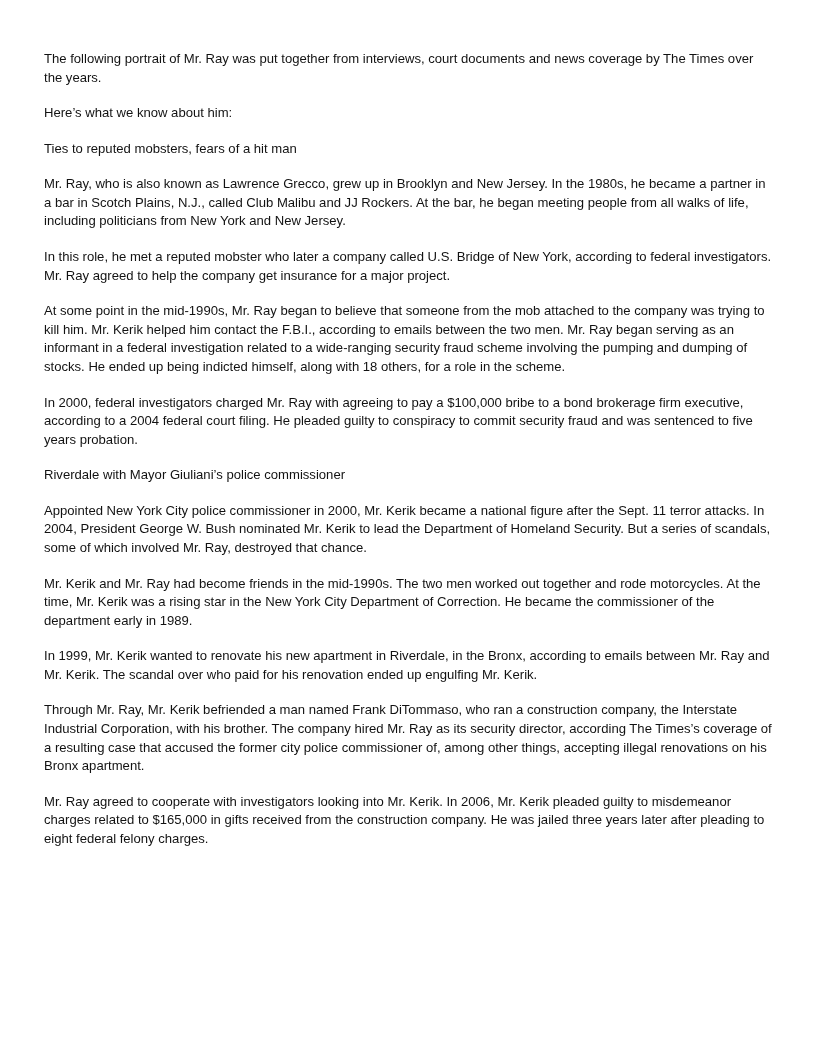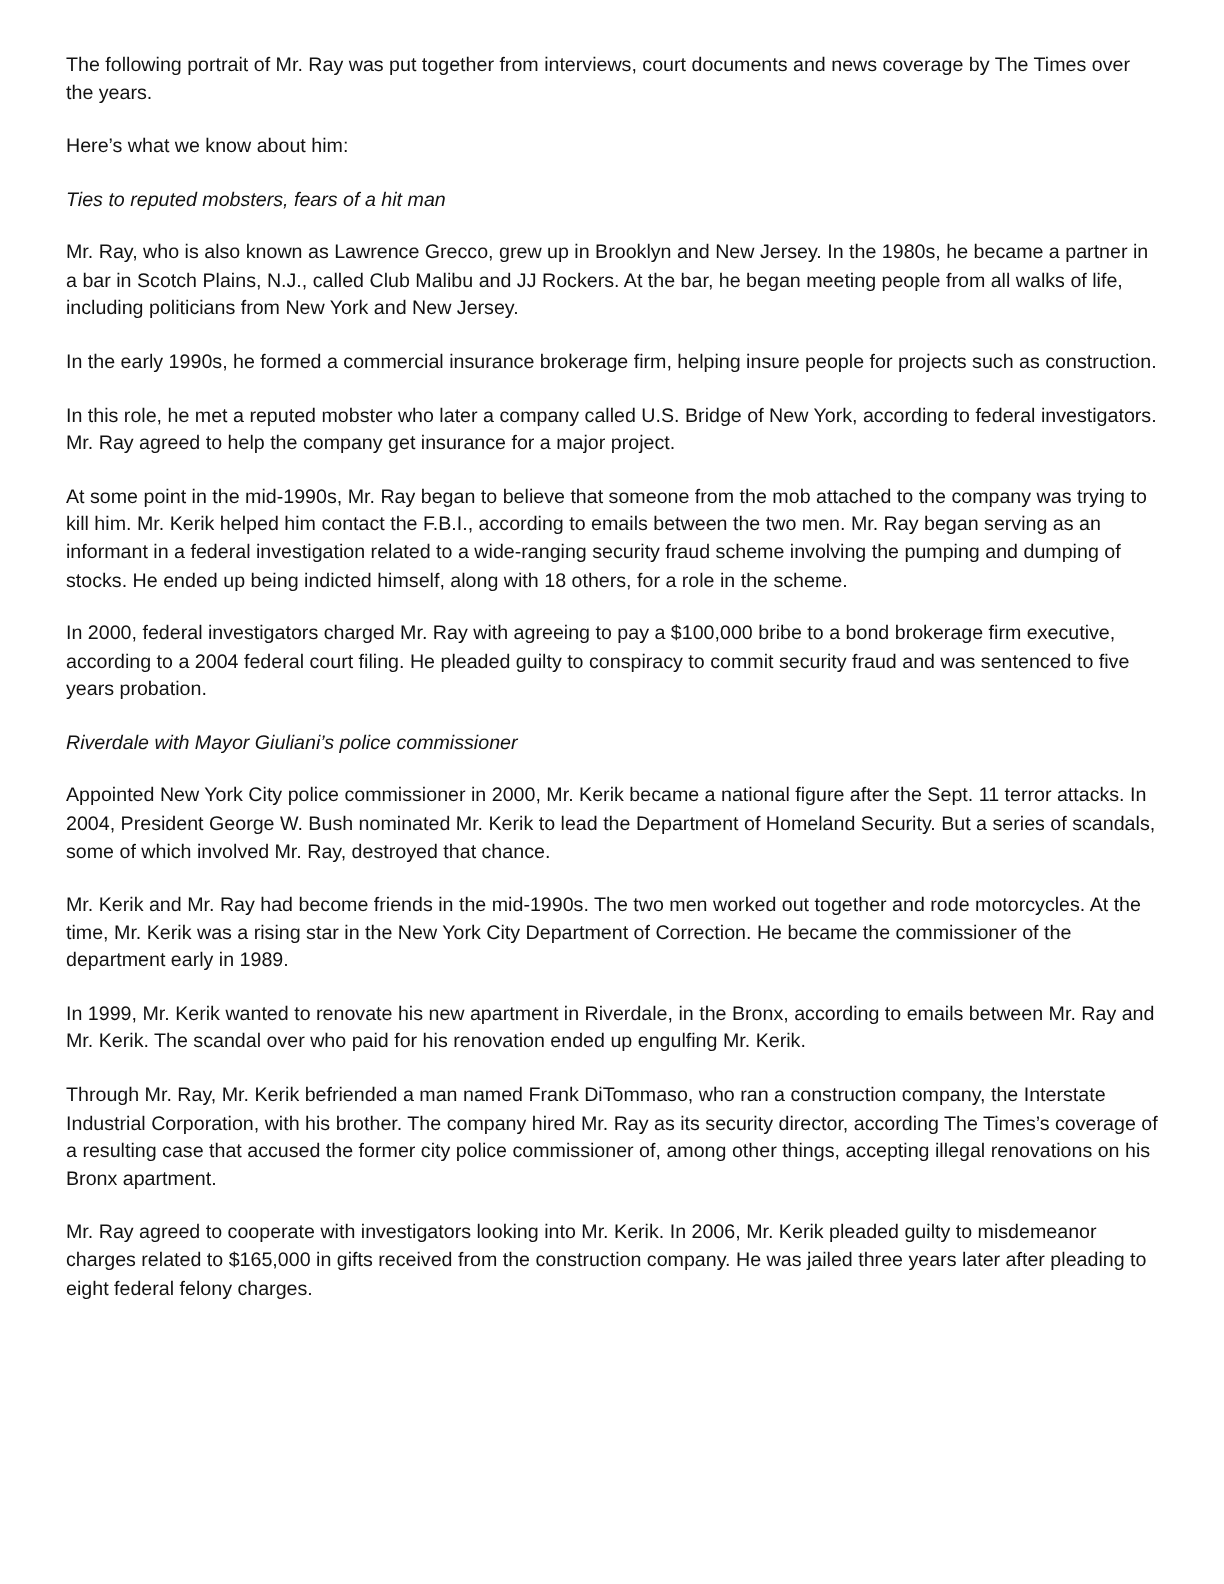--- a/index.html
+++ b/index.html
@@ -11,54 +11,52 @@
     height: 1056px;
     background: #ffffff;
     font-family: "Liberation Sans", sans-serif;
     color: #0a0a0a;
     -webkit-font-smoothing: antialiased;
   }
   .page {
     box-sizing: border-box;
     width: 816px;
     height: 1056px;
-    padding: 34px 46px 40px 44px;
+    padding: 50px 46px 40px 44px;
   }
   .doc-body {
     width: 728px;
   }
   p.para {
     margin: 0 0 17px 0;
     font-size: 13.1px;
     line-height: 1.42;
     text-align: left;
     color: #121212;
   }
   p.para:last-child {
     margin-bottom: 12px;
   }
   p.subhead {
     margin: 0 0 17px 0;
     font-size: 13.1px;
     line-height: 1.42;
-    font-style: italic;
     color: #121212;
   }
 </style>
 </head>
 <body>
 
 <div class="page">
   <div class="doc-body">
 
     <p class="para">The following portrait of Mr. Ray was put together from interviews, court documents and news coverage by The Times over the years.</p>
     <p class="para">Here’s what we know about him:</p>
     <p class="subhead">Ties to reputed mobsters, fears of a hit man</p>
     <p class="para">Mr. Ray, who is also known as Lawrence Grecco, grew up in Brooklyn and New Jersey. In the 1980s, he became a partner in a bar in Scotch Plains, N.J., called Club Malibu and JJ Rockers. At the bar, he began meeting people from all walks of life, including politicians from New York and New Jersey.</p>
-    <p class="para">In the early 1990s, he formed a commercial insurance brokerage firm, helping insure people for projects such as construction.</p>
     <p class="para">In this role, he met a reputed mobster who later a company called U.S. Bridge of New York, according to federal investigators. Mr. Ray agreed to help the company get insurance for a major project.</p>
     <p class="para">At some point in the mid-1990s, Mr. Ray began to believe that someone from the mob attached to the company was trying to kill him. Mr. Kerik helped him contact the F.B.I., according to emails between the two men. Mr. Ray began serving as an informant in a federal investigation related to a wide-ranging security fraud scheme involving the pumping and dumping of stocks. He ended up being indicted himself, along with 18 others, for a role in the scheme.</p>
     <p class="para">In 2000, federal investigators charged Mr. Ray with agreeing to pay a $100,000 bribe to a bond brokerage firm executive, according to a 2004 federal court filing. He pleaded guilty to conspiracy to commit security fraud and was sentenced to five years probation.</p>
     <p class="subhead">Riverdale with Mayor Giuliani’s police commissioner</p>
     <p class="para">Appointed New York City police commissioner in 2000, Mr. Kerik became a national figure after the Sept. 11 terror attacks. In 2004, President George W. Bush nominated Mr. Kerik to lead the Department of Homeland Security. But a series of scandals, some of which involved Mr. Ray, destroyed that chance.</p>
     <p class="para">Mr. Kerik and Mr. Ray had become friends in the mid-1990s. The two men worked out together and rode motorcycles. At the time, Mr. Kerik was a rising star in the New York City Department of Correction. He became the commissioner of the department early in 1989.</p>
     <p class="para">In 1999, Mr. Kerik wanted to renovate his new apartment in Riverdale, in the Bronx, according to emails between Mr. Ray and Mr. Kerik. The scandal over who paid for his renovation ended up engulfing Mr. Kerik.</p>
     <p class="para">Through Mr. Ray, Mr. Kerik befriended a man named Frank DiTommaso, who ran a construction company, the Interstate Industrial Corporation, with his brother.  The company hired Mr. Ray as its security director, according The Times’s coverage of a resulting case that accused the former city police commissioner of, among other things, accepting illegal renovations on his Bronx apartment.</p>
     <p class="para">Mr. Ray agreed to cooperate with investigators looking into Mr. Kerik. In 2006, Mr. Kerik pleaded guilty to misdemeanor charges related to $165,000 in gifts received from the construction company. He was jailed three years later after pleading to eight federal felony charges.</p>
 

